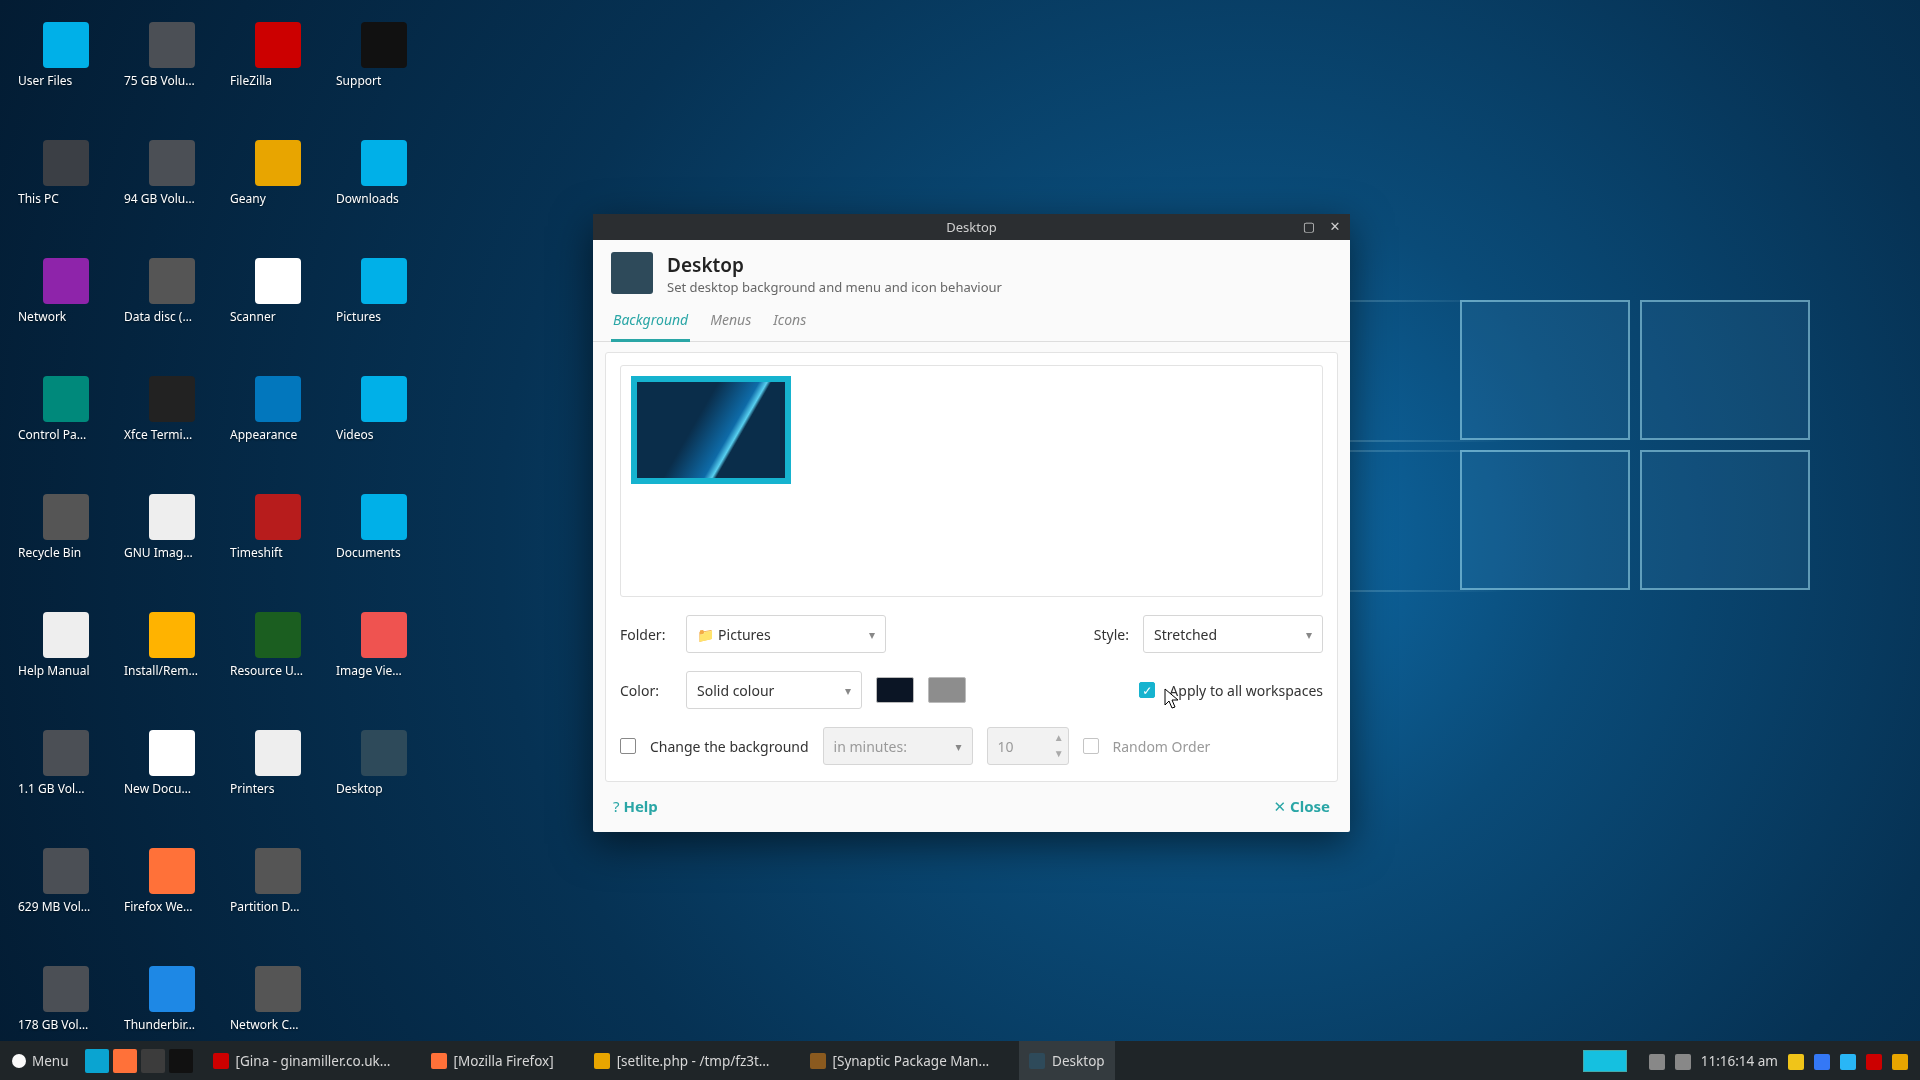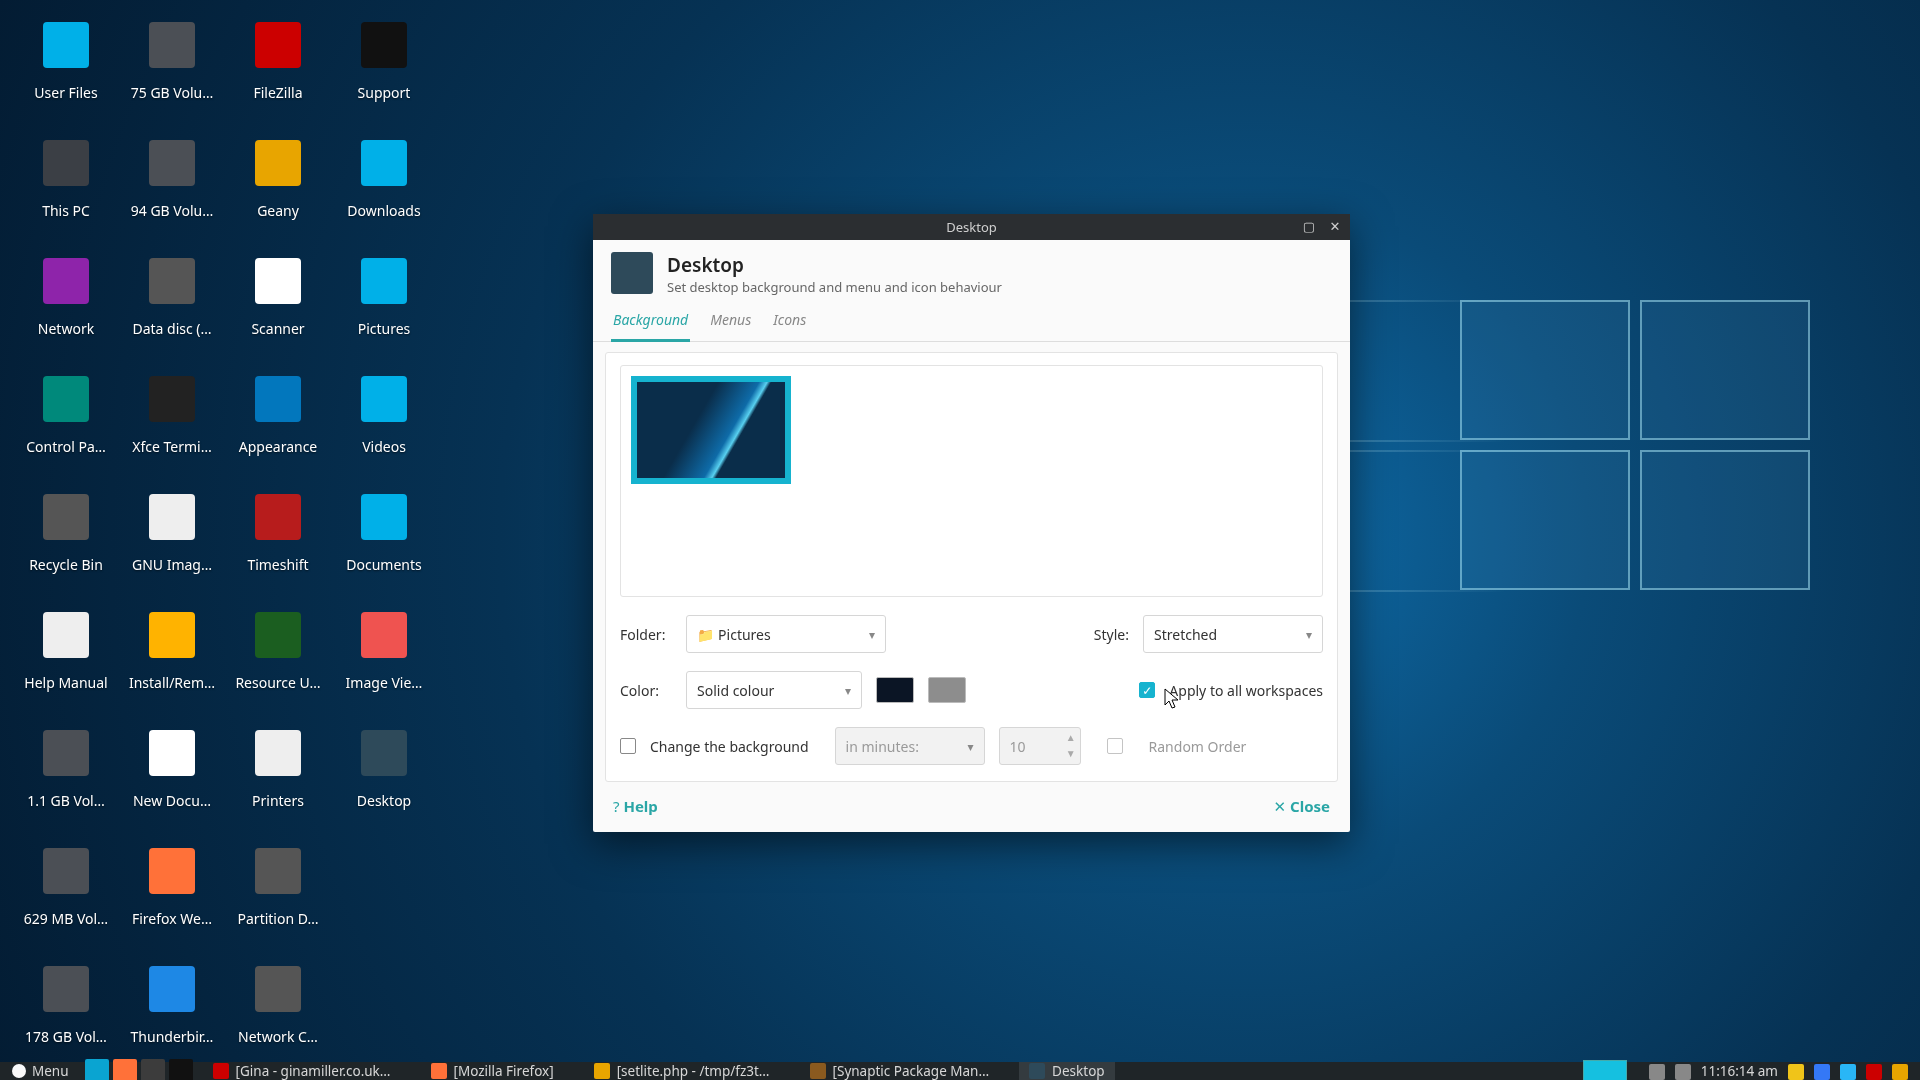--- a/index.html
+++ b/index.html
@@ -16,21 +16,21 @@
 .logo-rays .p2{left:570px;top:60px;width:170px;height:140px;}
 .logo-rays .p3{left:390px;top:210px;width:170px;height:140px;}
 .logo-rays .p4{left:570px;top:210px;width:170px;height:140px;}
 .logo-rays .ray{position:absolute;background:linear-gradient(90deg,rgba(255,255,255,0),rgba(200,245,255,.45),rgba(255,255,255,0));height:2px;width:560px;left:-120px;}
 .logo-rays .r1{top:60px;} .logo-rays .r2{top:200px;} .logo-rays .r3{top:210px;} .logo-rays .r4{top:350px;}
 
 .desktop { position:absolute; inset:0 0 34px 0; padding:18px 14px; }
 .icon-grid { display:grid; grid-template-columns:repeat(4,104px); grid-auto-rows:118px; gap:0 2px; }
 .d-icon { width:104px; height:112px; display:flex; flex-direction:column; align-items:center; justify-content:flex-start; cursor:pointer; }
 .d-icon .glyph { width:46px; height:46px; margin-top:4px; display:flex; align-items:center; justify-content:center; border-radius:4px; }
-.d-icon .lbl { margin-top:15px; font-size:14px; text-align:center; width:96px; white-space:nowrap; overflow:hidden; text-overflow:ellipsis; color:#fff; text-shadow:0 1px 2px rgba(0,0,0,.6); }
+.d-icon .lbl { margin-top:4px; font-size:12px; width:96px; white-space:nowrap; overflow:hidden; text-overflow:ellipsis; color:#fff; text-shadow:0 1px 2px rgba(0,0,0,.6); }
 
 .g-folder{background:#00b0e8;} .g-drive{background:#4b4f55;} .g-fz{background:#c00;} .g-support{background:#111;}
 .g-pc{background:#3b3f45;} .g-geany{background:#e8a500;} .g-net{background:#8e24aa;} .g-disc{background:#555;}
 .g-scan{background:#fff;} .g-cpanel{background:#00897b;} .g-term{background:#222;} .g-appear{background:#0277bd;}
 .g-trash{background:#555;} .g-gimp{background:#eee;} .g-time{background:#b71c1c;} .g-help{background:#eee;}
 .g-install{background:#ffb300;} .g-res{background:#1b5e20;} .g-imgv{background:#ef5350;} .g-doc{background:#fff;}
 .g-print{background:#eee;} .g-desk{background:#2e4a5a;} .g-ff{background:#ff7139;} .g-part{background:#555;}
 .g-tb{background:#1e88e5;} .g-netc{background:#555;}
 
 .dialog { position:absolute; left:593px; top:214px; width:757px; background:#fafafa; color:#333; border-radius:2px; box-shadow:0 12px 40px rgba(0,0,0,.55); }
@@ -50,28 +50,28 @@
 .thumb{width:160px;height:108px;border:6px solid #16b3cf;background:linear-gradient(120deg,#0a2d4a 40%,#0e6ba8 60%,#58d0f0 64%,#0a2d4a 66%);cursor:pointer;}
 .row{display:flex;align-items:center;gap:14px;margin-top:18px;font-size:14px;color:#333;}
 .combo{height:38px;border:1px solid #d6d6d6;border-radius:3px;background:#fff;display:flex;align-items:center;justify-content:space-between;padding:0 10px;cursor:pointer;color:#333;}
 .combo .chev{color:#888;font-size:12px;}
 .swatch{width:38px;height:26px;border-radius:2px;border:1px solid #bbb;}
 .s-dark{background:#0b1525;} .s-grey{background:#8d8d8d;}
 .chk{width:16px;height:16px;border:1px solid #888;border-radius:2px;display:inline-flex;align-items:center;justify-content:center;background:#fff;}
 .chk.checked{background:#16b3cf;border-color:#16b3cf;color:#fff;font-size:12px;}
 .spin{display:flex;align-items:center;border:1px solid #d6d6d6;border-radius:3px;height:38px;width:82px;background:#f2f2f2;color:#9a9a9a;padding-left:10px;position:relative;}
 .spin .arrows{position:absolute;right:4px;top:2px;display:flex;flex-direction:column;font-size:10px;color:#aaa;gap:2px;}
-.disabled{color:#9a9a9a !important;margin-left:12px;}
+.disabled{color:#9a9a9a !important;}
 .dlg-foot{display:flex;justify-content:space-between;padding:14px 20px 16px;font-size:15px;gap:44px;}
 .dlg-foot .help{color:#2aa6a6;cursor:pointer;}
 .dlg-foot .close{color:#2aa6a6;cursor:pointer;}
 
 .cursor{position:absolute;left:1164px;top:688px;width:16px;height:22px;}
 
-.taskbar{position:absolute;left:0;right:0;bottom:0;height:18px;background:#1f2528;display:flex;align-items:center;font-size:13.5px;color:#d7d7d7;}
+.taskbar{position:absolute;left:0;right:0;bottom:0;height:39px;background:#1f2528;display:flex;align-items:center;font-size:13.5px;color:#d7d7d7;}
 .taskbar .menu-btn{display:flex;align-items:center;gap:6px;padding:0 12px;height:100%;cursor:pointer;}
 .taskbar .menu-btn .dot{width:14px;height:14px;border-radius:50%;background:#fafafa;}
 .taskbar .ql{display:flex;align-items:center;gap:4px;padding:0 4px;}
 .taskbar .ql span{width:24px;height:24px;display:flex;align-items:center;justify-content:center;border-radius:2px;cursor:pointer;}
 .taskbar .tasks{display:flex;align-items:center;height:100%;gap:20px;margin-left:6px;}
 .taskbar .task{display:flex;align-items:center;gap:7px;padding:0 10px;height:100%;cursor:pointer;max-width:230px;}
 .taskbar .task .ic{width:16px;height:16px;border-radius:2px;}
 .taskbar .task.active{background:#343b3f;}
 .taskbar .spacer{flex:1;}
 .taskbar .tray{display:flex;align-items:flex-end;gap:10px;padding:0 12px;}

